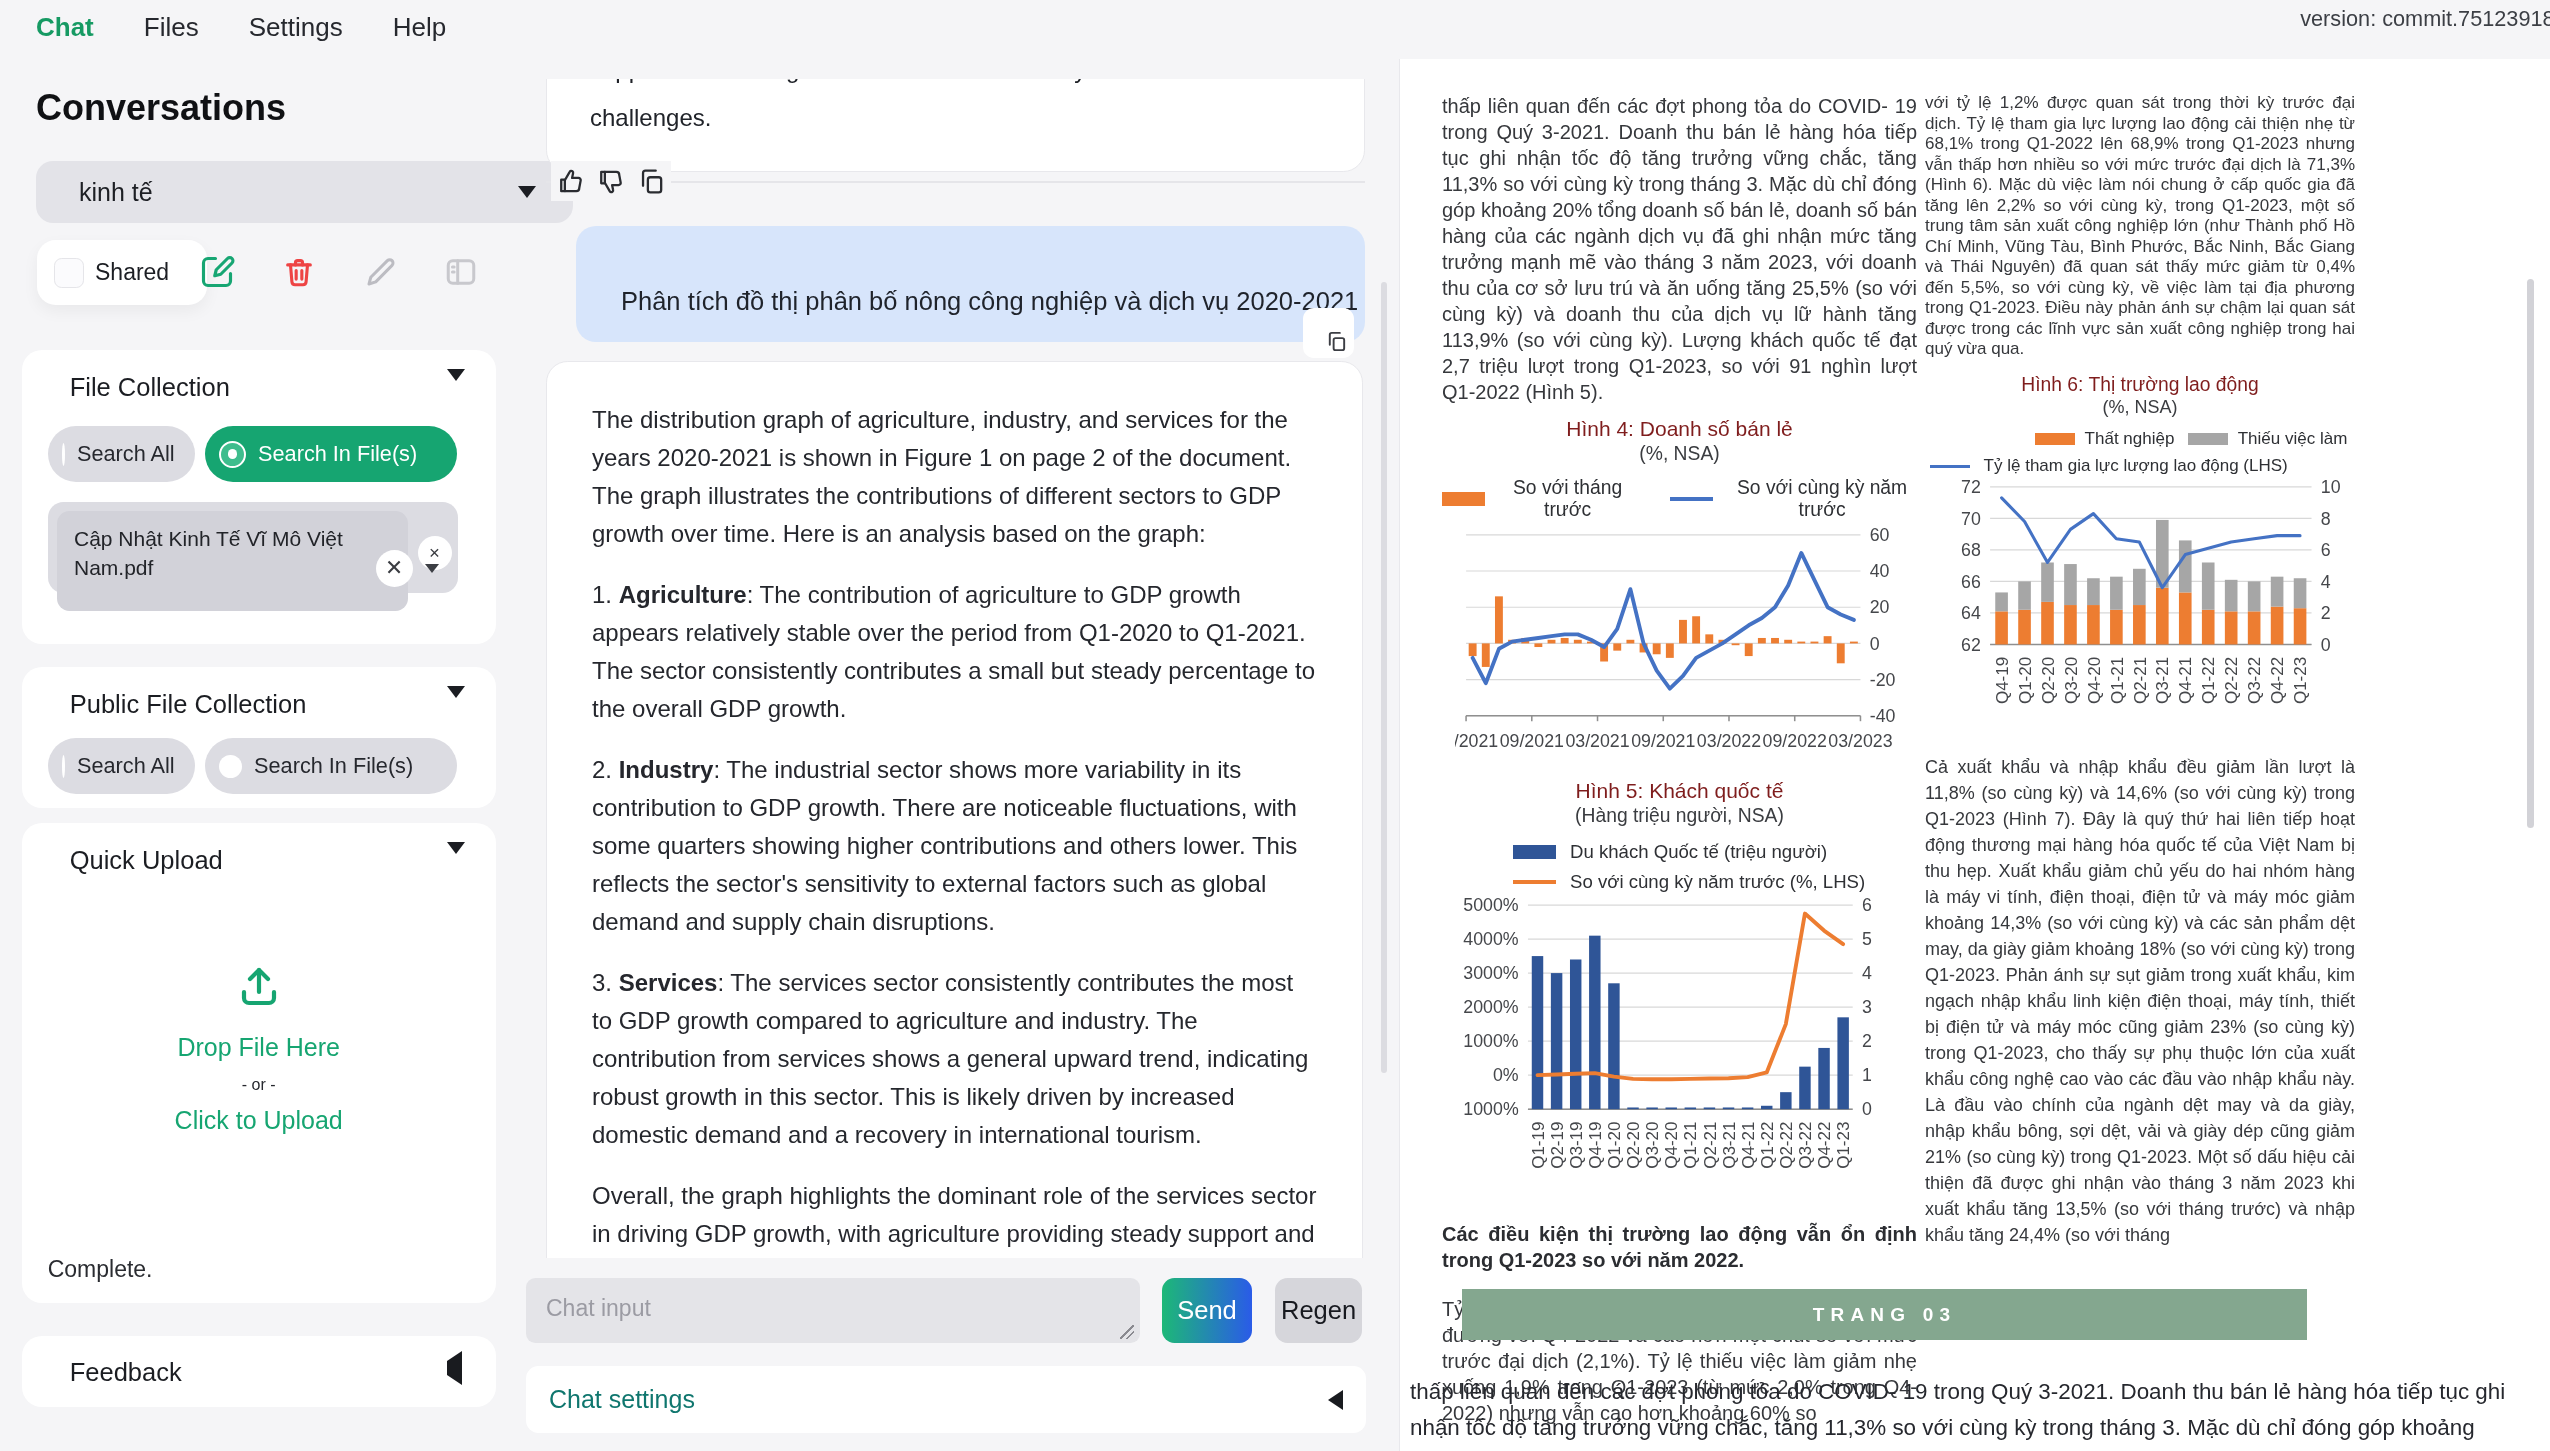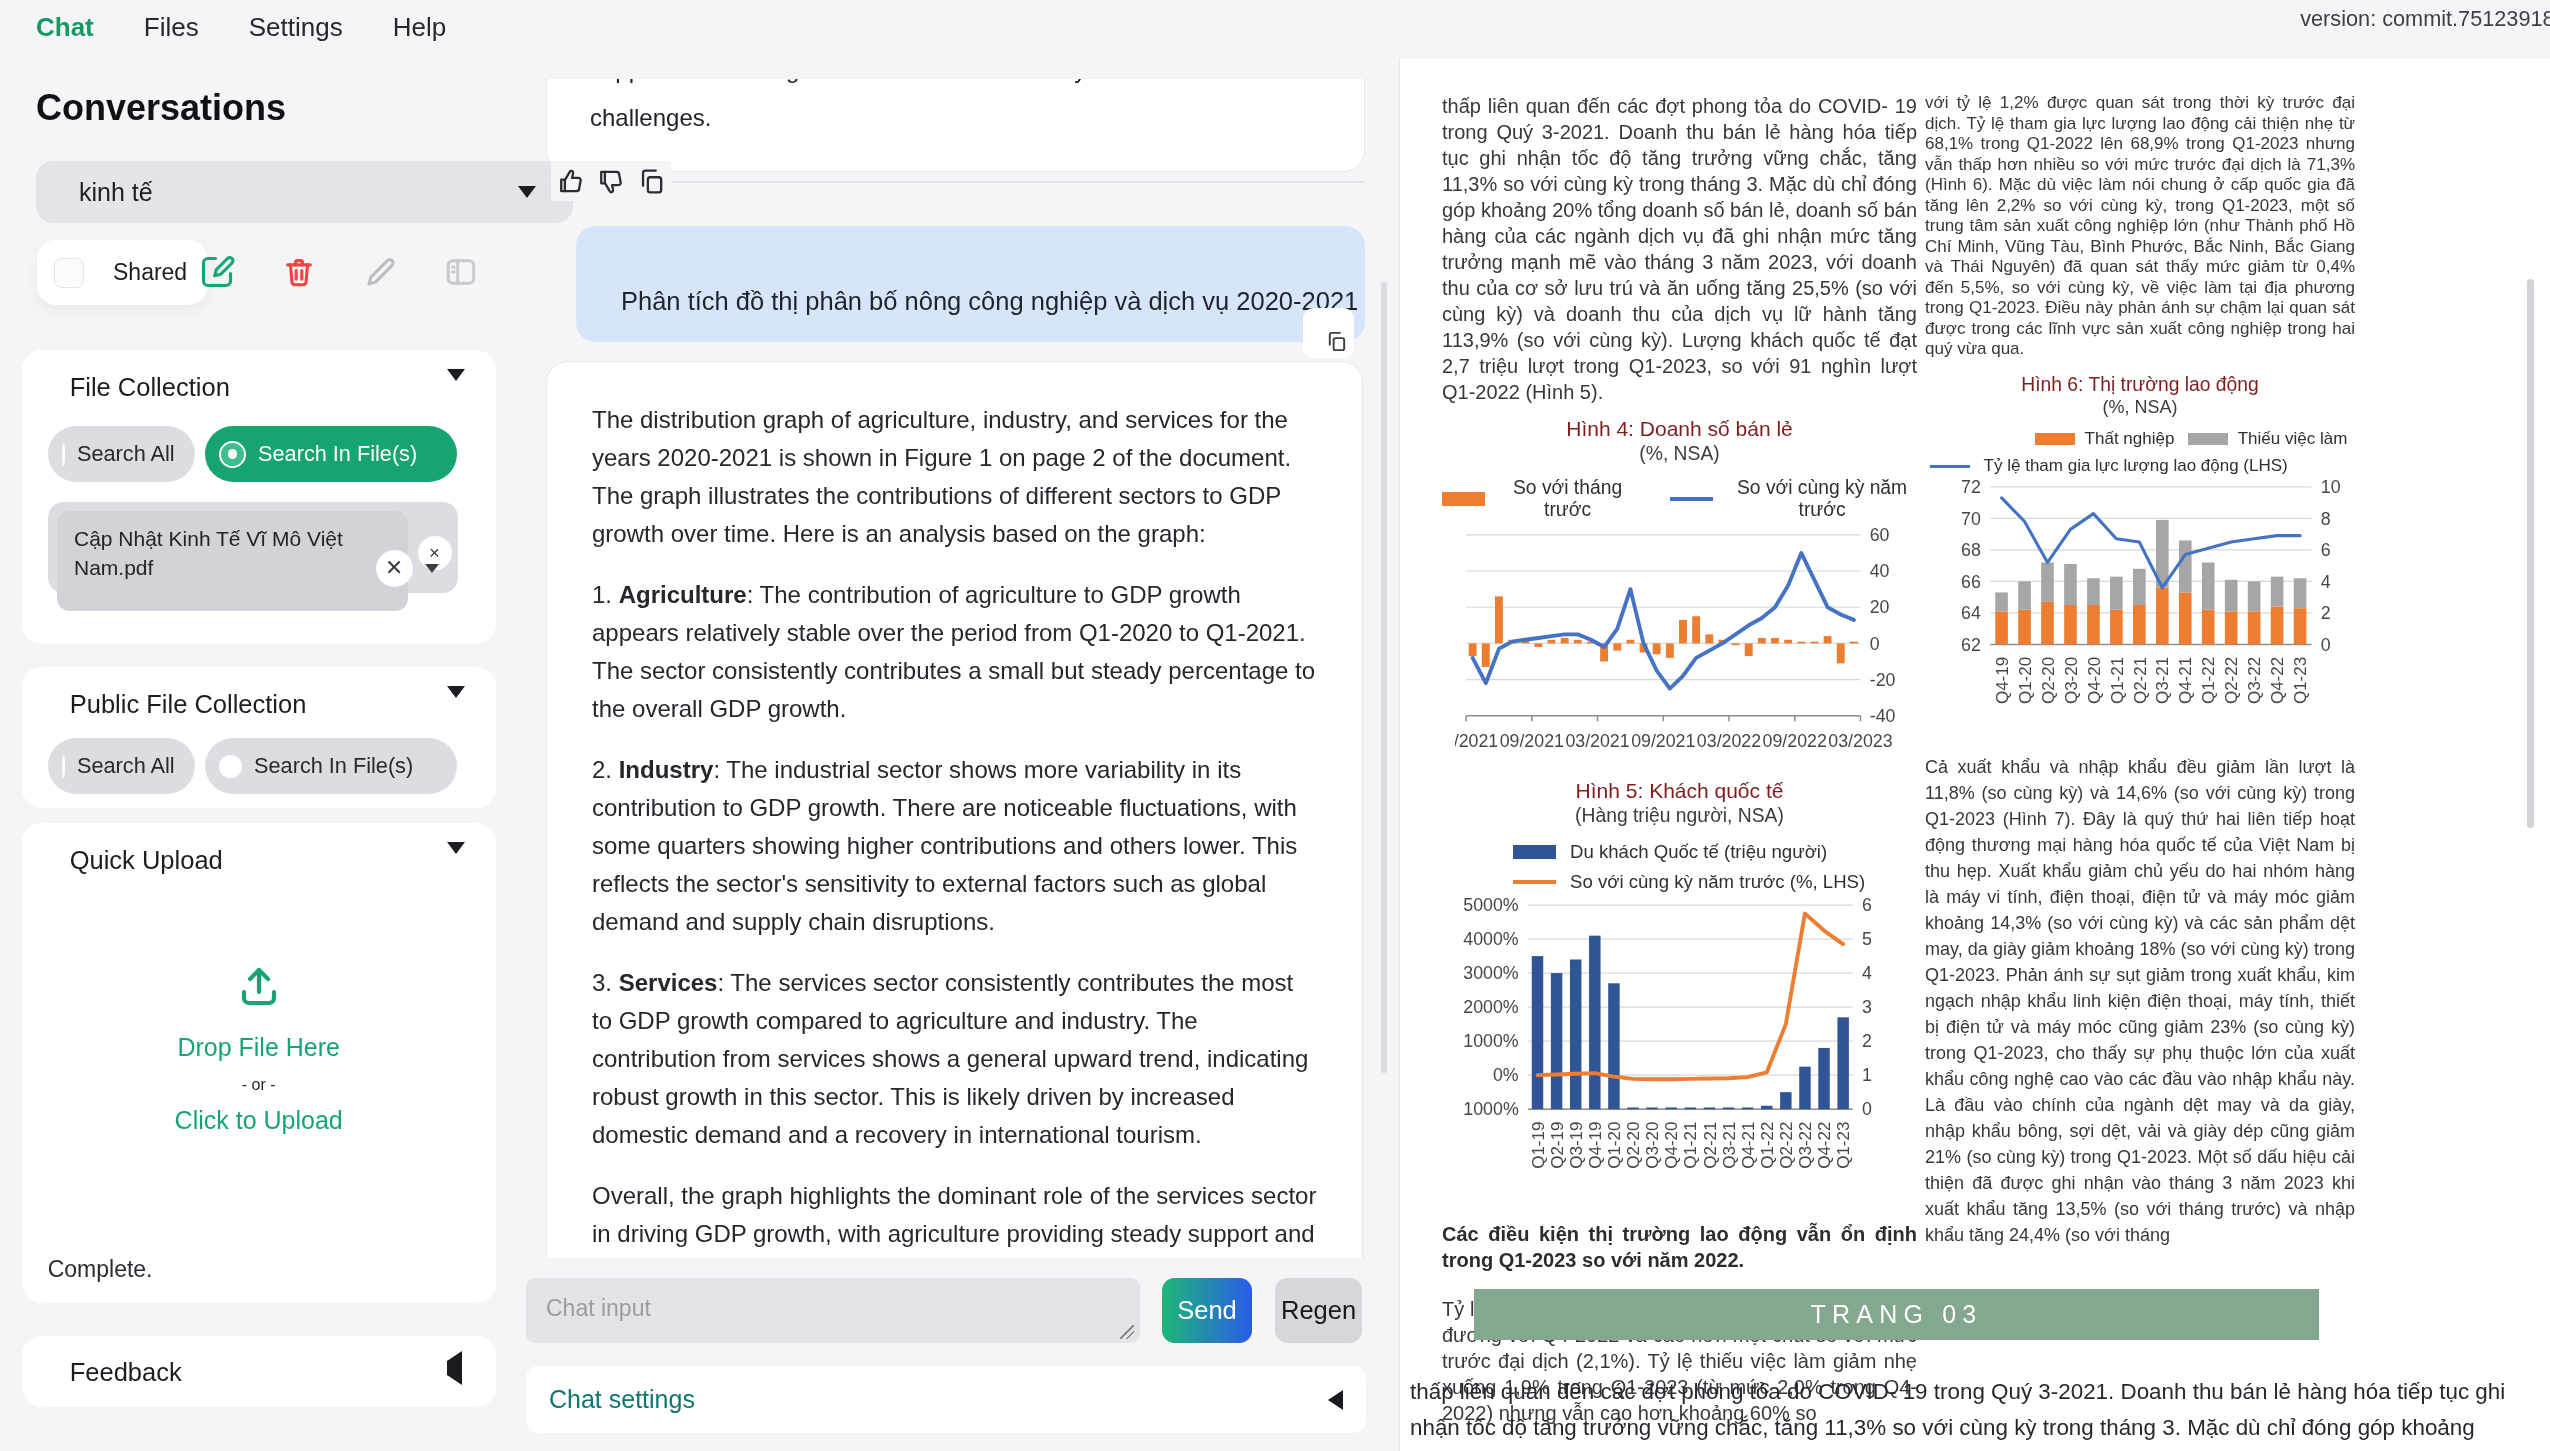--- a/index.html
+++ b/index.html
@@ -12,21 +12,21 @@
   .version{position:absolute;top:6.2px;right:-4.6px;font-size:21.7px;color:#3c3f45;white-space:nowrap}
   
   .side-title{position:absolute;left:36px;top:87px;font-size:36px;font-weight:bold;color:#101114}
   .conv-select{position:absolute;left:36px;top:161px;width:457px;height:62px;background:#e3e3e8;border-radius:17px;
                display:flex;align-items:center;padding:0 37px 0 43px;font-size:25px;color:#1d1f24;cursor:pointer}
   .conv-select .grow{flex:1}
   .tri-down{width:0;height:0;border-left:9.3px solid transparent;border-right:9.3px solid transparent;border-top:12.4px solid #1b1d22}
   .tri-down.small{border-left-width:7px;border-right-width:7px;border-top-width:9.3px;border-top-color:#3c3e44}
   .tri-left{width:0;height:0;border-top:10.8px solid transparent;border-bottom:10.8px solid transparent;border-right:15.5px solid #191b1f}
   .shared-pill{position:absolute;left:37px;top:240px;width:153px;height:65px;background:#fff;border-radius:18.6px;
-               display:flex;align-items:center;gap:29px;padding-left:17px;box-shadow:0 6.2px 15.5px rgba(0,0,0,.05);cursor:pointer}
+               display:flex;align-items:center;gap:11px;padding-left:17px;box-shadow:0 6.2px 15.5px rgba(0,0,0,.05);cursor:pointer}
   .checkbox{width:28px;height:28px;border-radius:7.7px;border:1.5px solid #e5e5e9;background:#fbfbfd}
   .shared-pill span{font-size:23px;color:#1c1e23}
   .row-icon{position:absolute;top:249px;width:46px;height:46px;display:flex;align-items:center;justify-content:center;cursor:pointer}
   .card{position:absolute;left:21.7px;width:474px;background:#fff;border-radius:20px}
   .card-head{position:absolute;left:48px;top:23px;font-size:25.5px;color:#1b1d22}
   .card-caret{position:absolute;right:31px;top:31px;cursor:pointer}
   .pill{height:56px;border-radius:28px;display:flex;align-items:center;gap:12.4px;padding:0 20px 0 14px;cursor:pointer;position:absolute}
   .pill .radio{width:23px;height:23px;border-radius:50%;background:#fff}
   .pill.gray{background:#dcdce2;color:#26282e}
   .pill.green{background:#16a571;color:#fff}
@@ -75,22 +75,22 @@
   .pdf-left .body{font-size:20px;line-height:26px}
   .pdf-right .body1{font-size:17px;line-height:20.5px}
   .pdf-right .body2{font-size:18px;line-height:26px}
   .pdf-h{font-weight:bold;color:#2b2d31}
   .chart{text-align:center}
   .c-title{font-size:21px;font-weight:normal;color:#7f1d1d}
   .c-sub{font-size:19.3px;color:#3a3c40;margin-top:1.5px}
   .legend-row{display:flex;justify-content:center;align-items:center;gap:14px;font-size:19.3px;color:#2e3034}
   .sw-bar{display:inline-block;width:50px;height:14px}
   .sw-line{display:inline-block;width:50px;height:3.9px}
-  .trang{position:absolute;left:74px;top:1230px;width:845px;height:51px;background:#84a78f;color:#fff;display:flex;
-         align-items:center;justify-content:center;font-weight:normal;letter-spacing:6.2px;font-size:25px}
+  .trang{position:absolute;left:62px;top:1230px;width:845px;height:51px;background:#84a78f;color:#fff;display:flex;
+         align-items:center;justify-content:center;font-weight:bold;letter-spacing:6.2px;font-size:19px}
   .below-text{position:absolute;left:1410px;width:1114px;font-size:22.4px;line-height:36px;color:#26282e}
   .scroll-thumb{position:absolute;border-radius:3.9px;background:#d2d2d7;cursor:pointer}
   svg.icon{display:block}
 </style>
 </head>
 <body>
 
 <nav class="menus">
   <span class="menu-item active">Chat</span>
   <span class="menu-item">Files</span>

